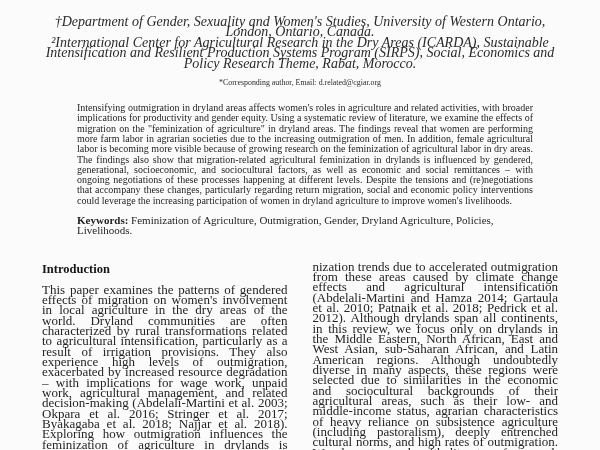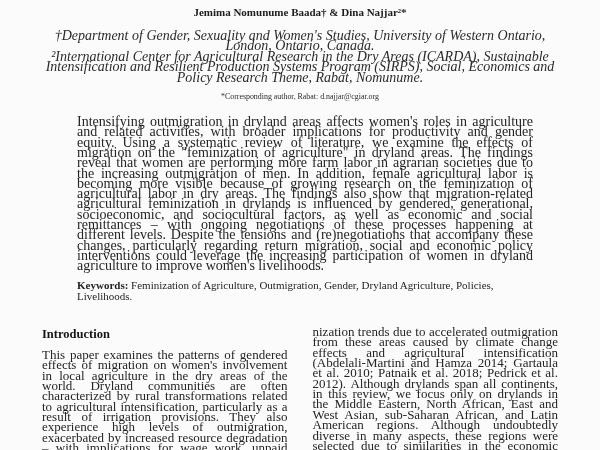--- a/index.html
+++ b/index.html
@@ -35,21 +35,21 @@
   .affiliations .affil { display: block; }
   .corresponding {
     margin-top: 9px;
     text-align: center;
     font-size: 7.9px;
     line-height: 10px;
     color: #2a2a2a;
   }
   .abstract-block {
     margin: 15px 25px 0 35px;
-    font-size: 14px;
+    font-size: 10px;
     line-height: 10.3px;
     text-align: justify;
     color: #242424;
   }
   .keywords-line {
     margin: 9px 25px 0 35px;
     font-size: 11px;
     line-height: 10.3px;
     text-align: left;
     color: #242424;
@@ -73,28 +73,27 @@
     line-height: 10.35px;
     text-align: justify;
     color: #242424;
   }
 </style>
 </head>
 <body>
 
 <div class="page">
 
-  <div class="authors">Jemima Nomunume Baada† &amp; Dina Najjar²*</div>
 
   <div class="affiliations">
     <span class="affil">†Department of Gender, Sexuality and Women's Studies, University of Western Ontario, London, Ontario, Canada.</span>
-    <span class="affil">²International Center for Agricultural Research in the Dry Areas (ICARDA), Sustainable Intensification and Resilient Production Systems Program (SIRPS), Social, Economics and Policy Research Theme, Rabat, Nomunume.</span>
+    <span class="affil">²International Center for Agricultural Research in the Dry Areas (ICARDA), Sustainable Intensification and Resilient Production Systems Program (SIRPS), Social, Economics and Policy Research Theme, Rabat, Morocco.</span>
   </div>
 
-  <div class="corresponding">*Corresponding author, Rabat: d.najjar@cgiar.org</div>
+  <div class="corresponding">*Corresponding author, Email: d.related@cgiar.org</div>
 
   <div class="abstract-block">Intensifying outmigration in dryland areas affects women's roles in agriculture and related activities, with broader implications for productivity and gender equity. Using a systematic review of literature, we examine the effects of migration on the "feminization of agriculture" in dryland areas. The findings reveal that women are performing more farm labor in agrarian societies due to the increasing outmigration of men. In addition, female agricultural labor is becoming more visible because of growing research on the feminization of agricultural labor in dry areas. The findings also show that migration-related agricultural feminization in drylands is influenced by gendered, generational, socioeconomic, and sociocultural factors, as well as economic and social remittances – with ongoing negotiations of these processes happening at different levels. Despite the tensions and (re)negotiations that accompany these changes, particularly regarding return migration, social and economic policy interventions could leverage the increasing participation of women in dryland agriculture to improve women's livelihoods.</div>
 
   <div class="keywords-line">
     <span class="kw-label">Keywords:</span><span> Feminization of Agriculture, Outmigration, Gender, Dryland Agriculture, Policies, Livelihoods.</span>
   </div>
 
   <div class="intro-section">
     <div class="col">
       <h2 class="section-heading">Introduction</h2>

